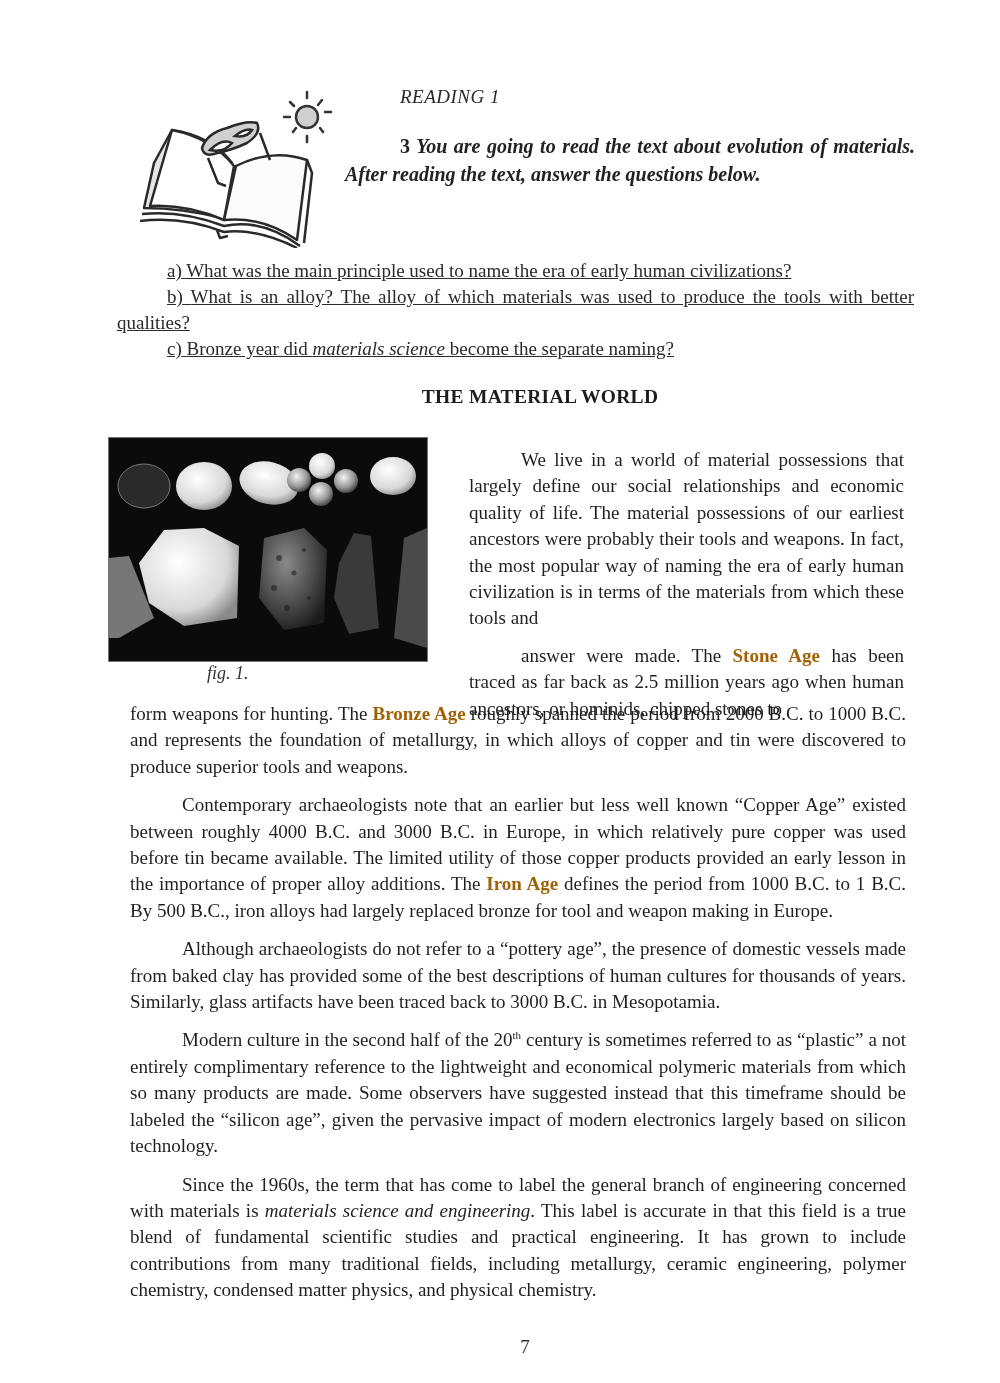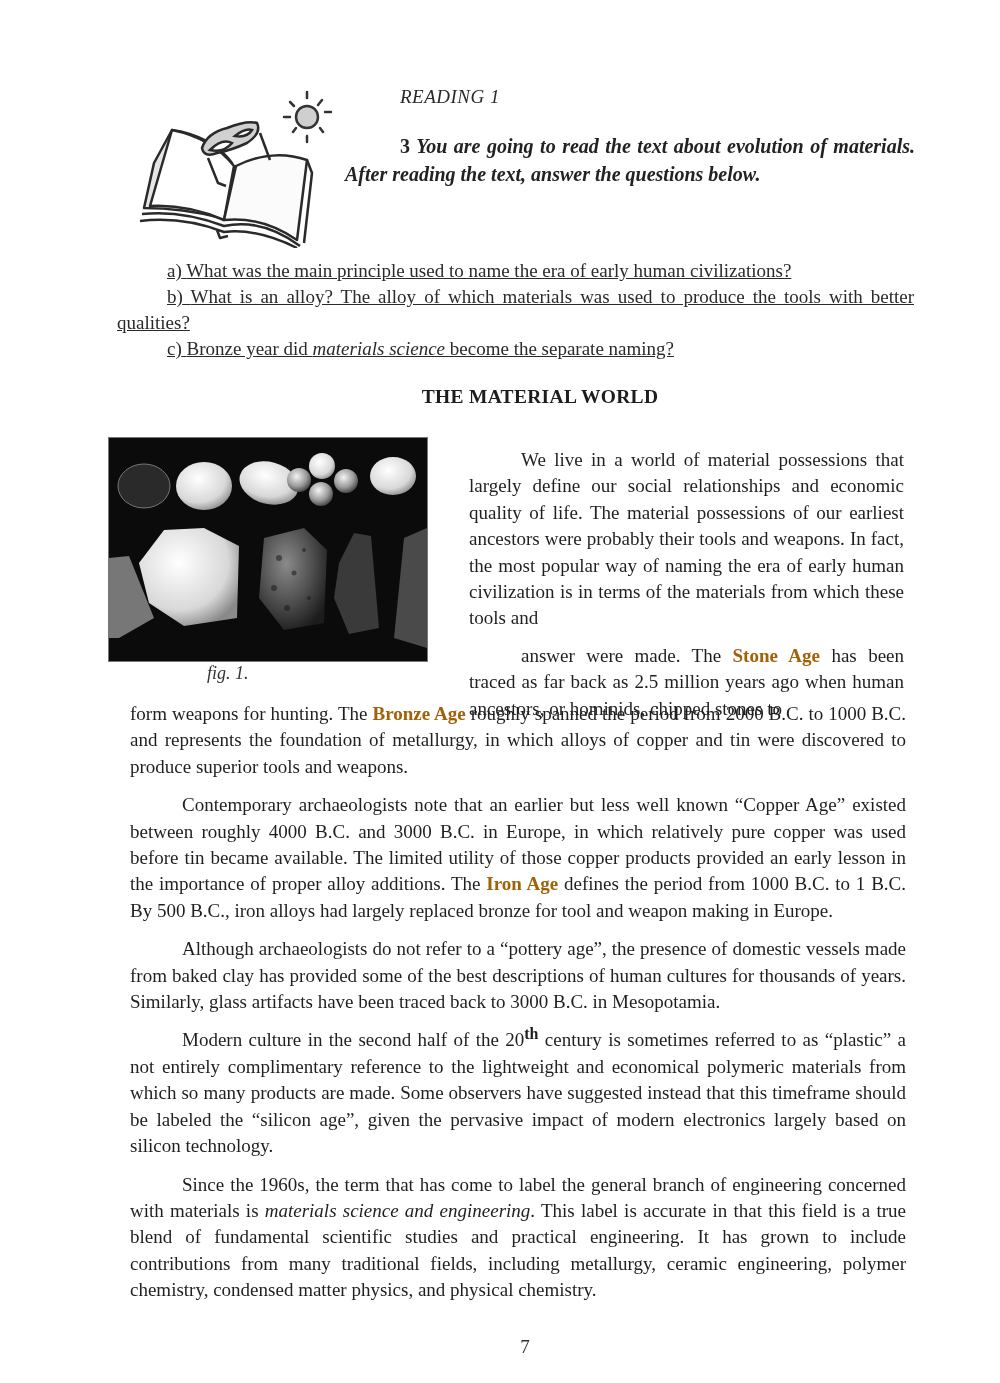--- a/index.html
+++ b/index.html
@@ -36,21 +36,21 @@
 
     .body-text { font-size: 19px; line-height: 26.4px; color: #1f1f1f; text-align: justify; }
     .right-col { position: absolute; left: 458px; top: 436px; width: 457px; }
     .right-col p { margin: 11px; }
     .indent { text-indent: 52px; }
     .main-text { position: absolute; left: 118px; top: 689px; width: 800px; }
     .main-text p { margin: 12px; text-indent: 52px; }
     .main-text p.noindent { text-indent: 0; }
 
     b { font-weight: bold; color: #a16207; }
-    sup { font-size: 16px; line-height: 0; font-weight: bold; }
+    sup { font-size: 11px; line-height: 0; }
 
     .page-number { position: absolute; left: 0; width: 1050px; top: 1336px; text-align: center; font-size: 19px; color: #333; }
   </style>
 </head>
 <body>
 
 <div class="page">
 
   <svg class="reading-icon" viewBox="0 0 225 170">
 

